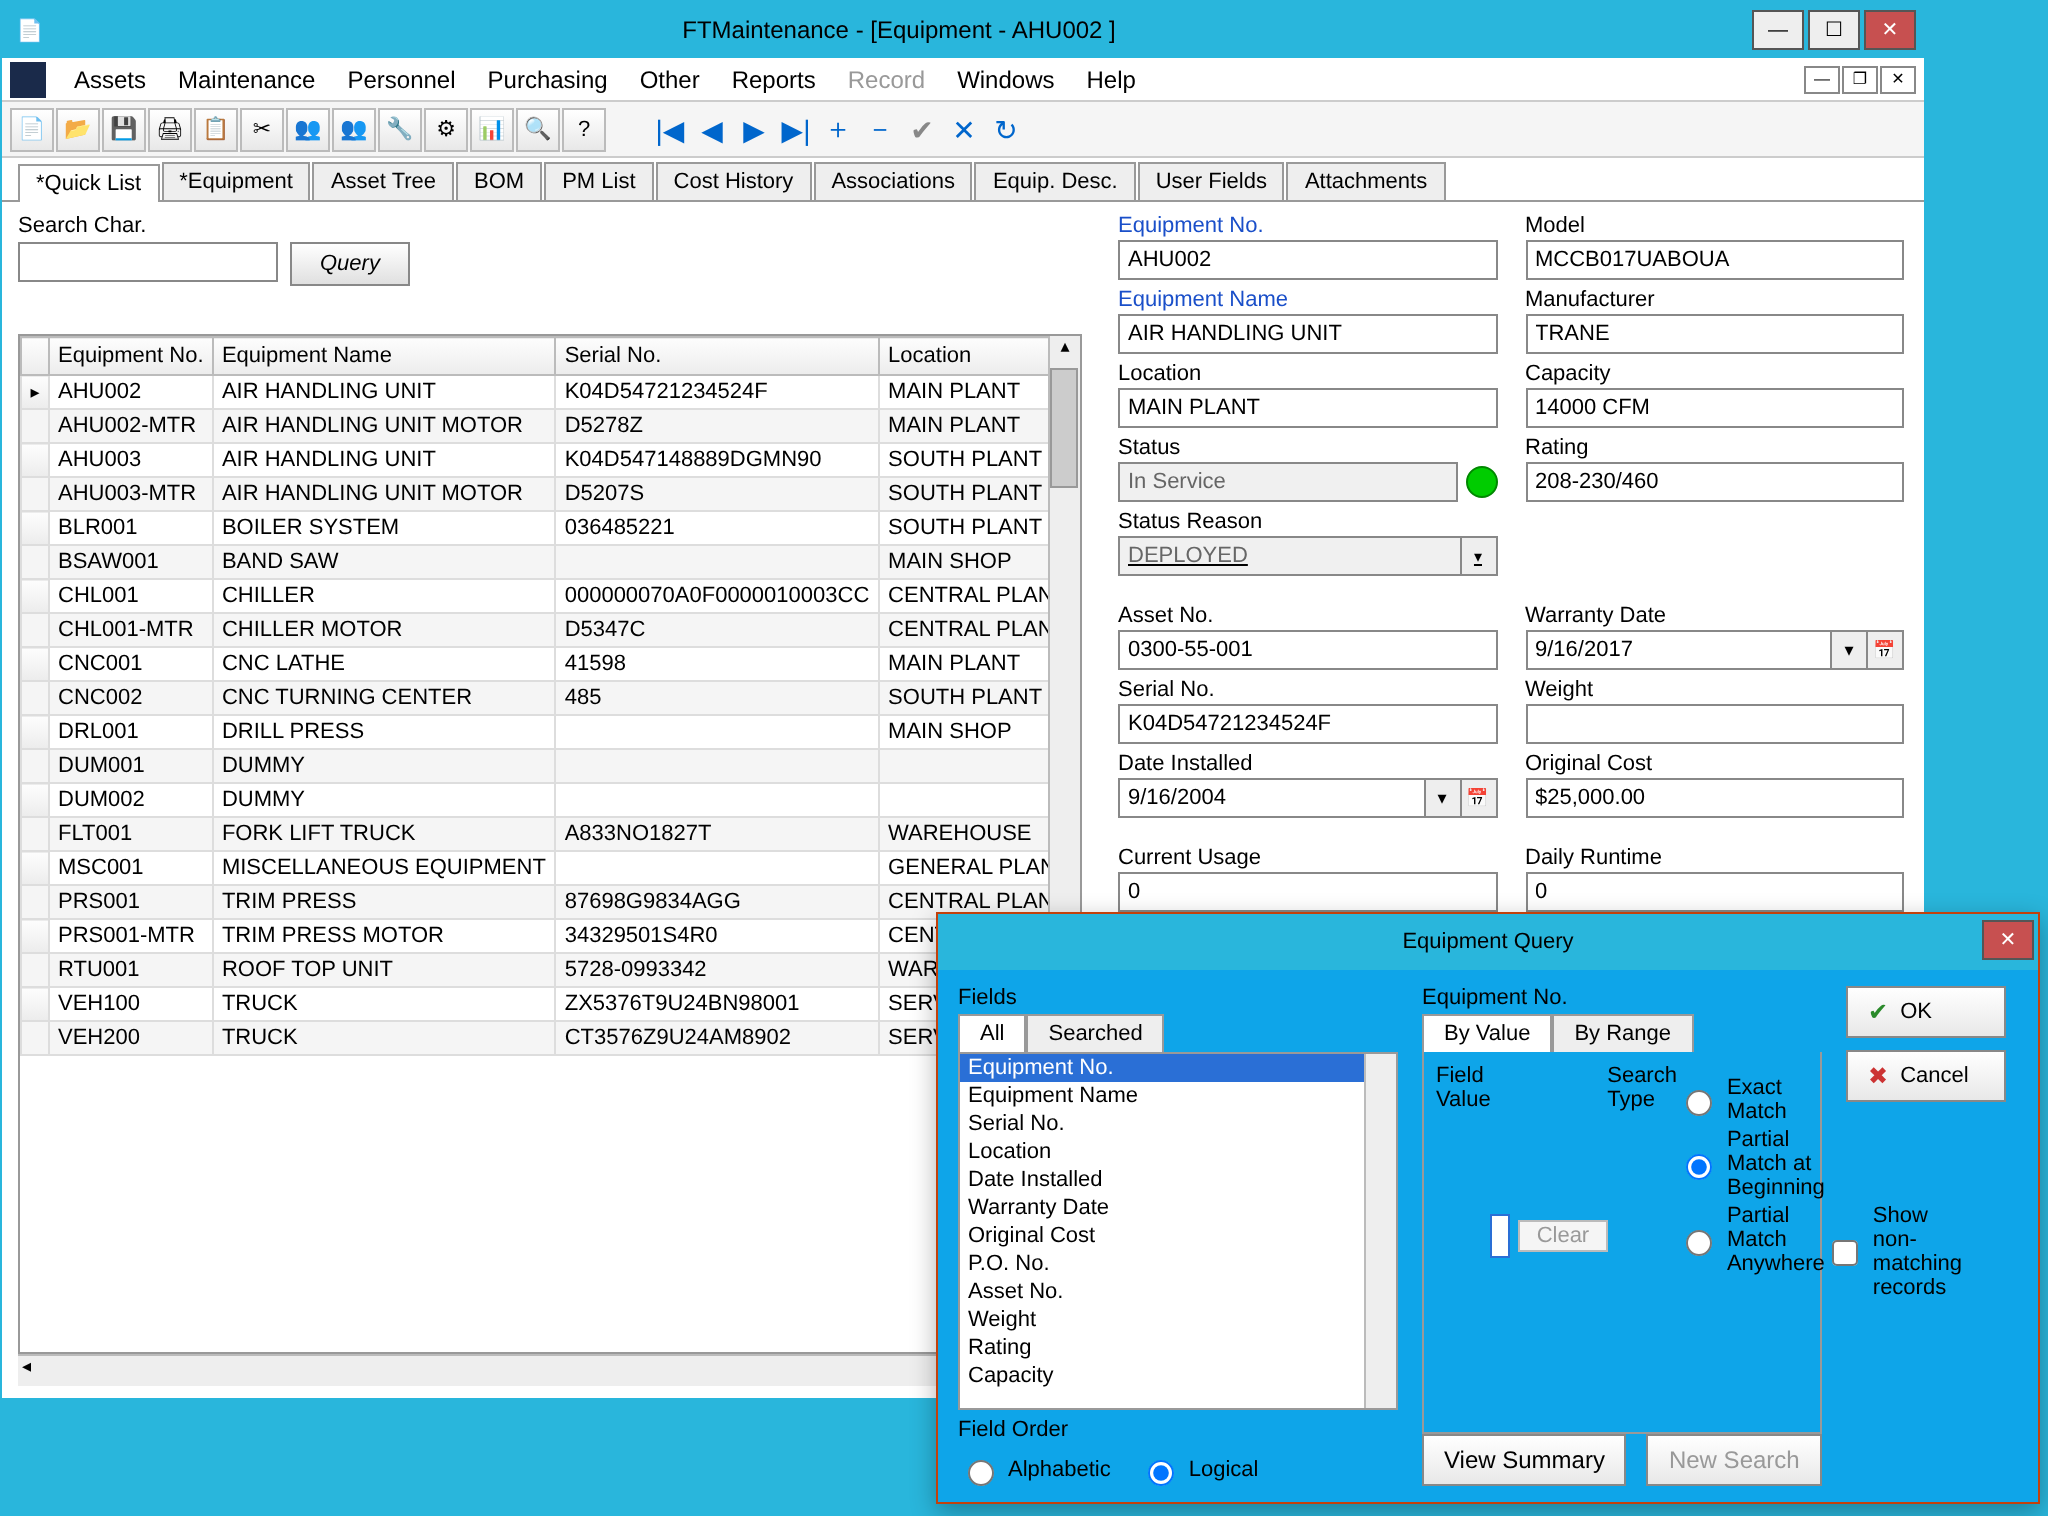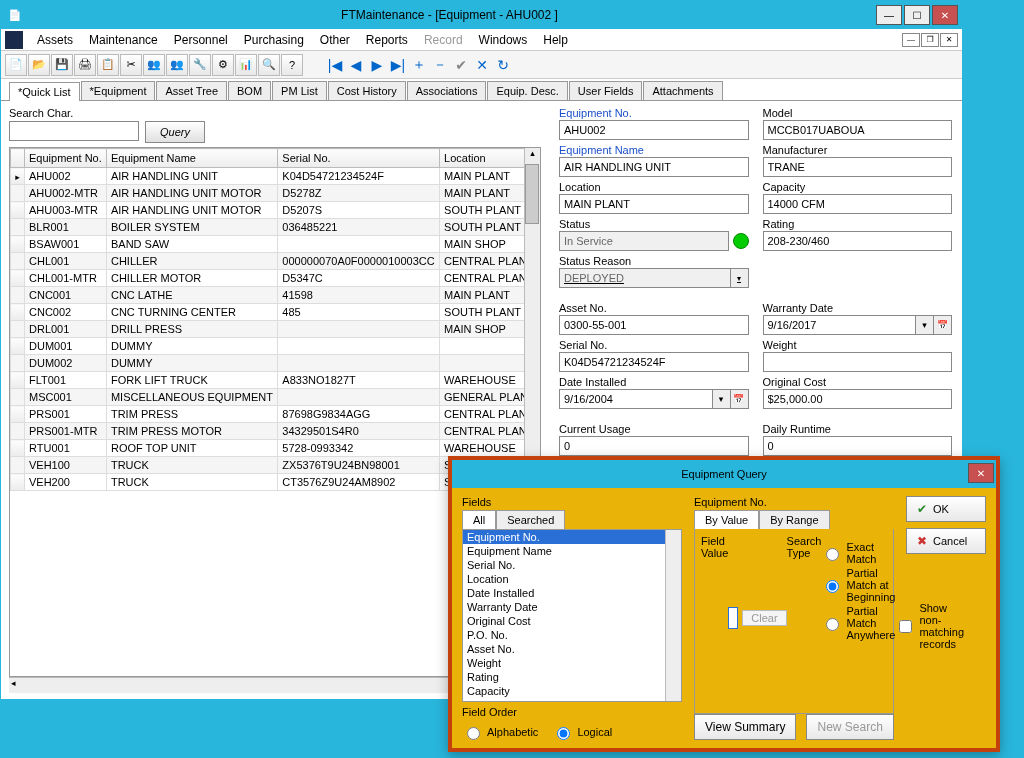--- a/index.html
+++ b/index.html
@@ -26,21 +26,21 @@
 .tbtn { width: 22px; height: 22px; border: 1px solid #bbb; background: linear-gradient(#fff,#e8e8e8); display: flex; align-items: center; justify-content: center; font-size: 11px; }
 .tbtn.nav { border: none; background: none; color: #0066cc; font-size: 14px; width: 20px; }
 
 .tabs { height: 22px; display: flex; align-items: flex-end; padding: 0 8px; border-bottom: 1px solid #999; background: #fff; }
 .tab { padding: 3px 8px; border: 1px solid #999; border-bottom: none; background: #eee; margin-right: 1px; font-size: 11px; }
 .tab.active { background: #fff; position: relative; top: 1px; }
 
 .content { display: flex; height: calc(100% - 100px); }
 
 .left { width: 548px; padding: 6px 8px; display: flex; flex-direction: column; }
-.search-row { margin-bottom: 4px; }
+.search-row { margin-bottom: 24px; }
 .search-row label { display: block; margin-bottom: 2px; }
 .search-row .inline { display: flex; gap: 6px; }
 .search-row input { width: 130px; height: 20px; border: 1px solid #888; padding: 0 4px; }
 .qbtn { padding: 2px 14px; border: 1px solid #888; background: linear-gradient(#fff,#e0e0e0); height: 22px; font-style: italic; }
 
 .grid-wrap { flex: 1; border: 1px solid #999; overflow: hidden; position: relative; }
 .grid { width: 100%; border-collapse: collapse; }
 .grid th { background: linear-gradient(#fdfdfd,#ececec); border: 1px solid #bbb; padding: 3px 4px; text-align: left; font-weight: normal; font-size: 11px; }
 .grid td { border: 1px solid #ddd; padding: 2px 4px; font-size: 11px; white-space: nowrap; overflow: hidden; }
 .grid tr:nth-child(even) td { background: #f5f5f5; }
@@ -62,21 +62,21 @@
 .fld .combo { display: flex; text-decoration: underline; }
 .fld .combo .dd { width: 18px; border: 1px solid #888; border-left: none; background: #eee; display: flex; align-items: center; justify-content: center; font-size: 8px; }
 .fld .status-wrap { display: flex; align-items: center; gap: 4px; }
 .fld .status-dot { width: 16px; height: 16px; border-radius: 50%; background: #0c0; border: 1px solid #080; }
 .date-fld { display: flex; }
 .date-fld input { flex: 1; }
 .date-fld .ddb, .date-fld .cal { width: 18px; height: 20px; border: 1px solid #888; border-left: none; background: #eee; display: flex; align-items: center; justify-content: center; font-size: 9px; }
 .sep-h { grid-column: 1 / -1; height: 6px; }
 
 
-.dialog { position: absolute; left: 448px; top: 456px; width: 552px; height: 296px; background: #eab308; border: 4px solid #c2410c; box-shadow: 0 4px 12px rgba(0,0,0,.3); }
+.dialog { position: absolute; left: 468px; top: 456px; width: 552px; height: 296px; background: #0ea5e9; border: 1px solid #c2410c; box-shadow: 0 4px 12px rgba(0,0,0,.3); }
 .dlg-title { height: 28px; background: #29b6dc; display: flex; align-items: center; justify-content: center; position: relative; font-size: 13px; }
 .dlg-title .winbtn { position: absolute; right: 2px; top: 3px; }
 .dlg-body { display: flex; padding: 8px 10px; gap: 12px; height: calc(100% - 28px); border-radius: 12px; }
 
 .dlg-col { display: flex; flex-direction: column; }
 .dlg-col.fields { width: 220px; }
 .dlg-col.value { width: 200px; }
 .dlg-col.btns { width: 80px; gap: 6px; }
 
 .dlg-label { font-size: 11px; margin-bottom: 2px; }
@@ -207,20 +207,27 @@
               </tr>
               <tr>
                 <td class="rowhdr"></td>
                 <td>AHU002-MTR</td>
                 <td>AIR HANDLING UNIT MOTOR</td>
                 <td>D5278Z</td>
                 <td>MAIN PLANT</td>
               </tr>
               <tr>
                 <td class="rowhdr"></td>
+                <td>AHU003</td>
+                <td>AIR HANDLING UNIT</td>
+                <td>K04D547148889DGMN90</td>
+                <td>SOUTH PLANT</td>
+              </tr>
+              <tr>
+                <td class="rowhdr"></td>
                 <td>AHU003-MTR</td>
                 <td>AIR HANDLING UNIT MOTOR</td>
                 <td>D5207S</td>
                 <td>SOUTH PLANT</td>
               </tr>
               <tr>
                 <td class="rowhdr"></td>
                 <td>BLR001</td>
                 <td>BOILER SYSTEM</td>
                 <td>036485221</td>

